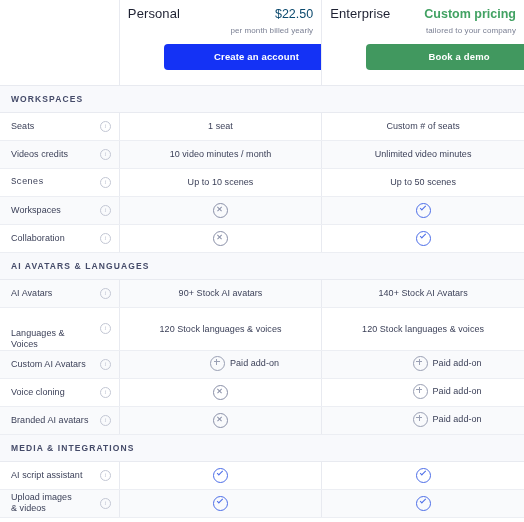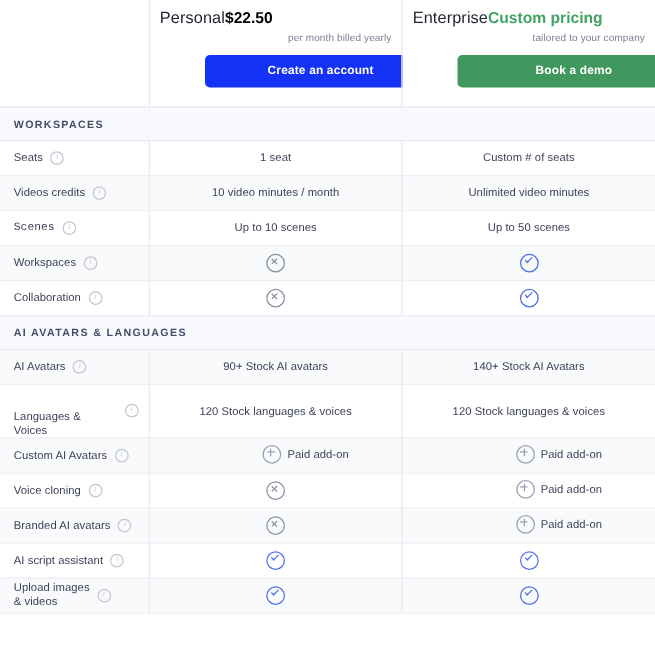--- a/index.html
+++ b/index.html
@@ -40,32 +40,33 @@
     border-right: 1px solid #e8eaf0;
     border-bottom: 1px solid #e8eaf0;
     vertical-align: top;
     padding: 6px 8px 10px 8px;
   }
   .plan-cell:last-child { border-right: none; }
 
   .plan-top {
     display: flex;
     align-items: baseline;
+    justify-content: space-between;
     height: 18px;
   }
   .plan-name {
     font-size: 13px;
     font-weight: 400;
     color: #1e2132;
     letter-spacing: .1px;
   }
   .plan-price {
     font-size: 12.5px;
-    font-weight: 700;
-    color: #000000;
+    font-weight: 400;
+    color: #0c4a6e;
     white-space: nowrap;
   }
   .plan-price.custom {
     color: #42a263;
     font-weight: 700;
   }
   .plan-sub {
     text-align: right;
     font-size: 8px;
     color: #7b8094;
@@ -116,20 +117,21 @@
   }
   tr.feature-row > td:last-child { border-right: none; }
   tr.feature-row.alt > td { background: #f9fafc; }
 
   .feature-name-cell {
     padding: 0 8px 0 11px;
   }
   .feature-name-inner {
     display: flex;
     align-items: center;
+    justify-content: space-between;
     gap: 6px;
   }
   .feature-label {
     font-size: 9px;
     color: #3a3f57;
     line-height: 11px;
     letter-spacing: .05px;
   }
 
   
@@ -356,20 +358,23 @@
             <span class="feature-label" style="white-space: pre-line;">Branded AI avatars</span>
             <span class="info-icon">i</span>
           </div>
         </td>
         <td class="value-cell"><span class="status-icon no"></span></td>
         <td class="value-cell"><span class="addon-wrap">
             <span class="status-icon addon"></span>
             <span class="addon-text">Paid add-on</span>
           </span></td>
       </tr>
+      <tr class="section-row">
+        <td colspan="3">MEDIA &amp; INTEGRATIONS</td>
+      </tr>
       <tr class="feature-row">
         <td class="feature-name-cell">
           <div class="feature-name-inner">
             <span class="feature-label" style="white-space: pre-line;">AI script assistant</span>
             <span class="info-icon">i</span>
           </div>
         </td>
         <td class="value-cell"><span class="status-icon yes"></span></td>
         <td class="value-cell"><span class="status-icon yes"></span></td>
       </tr>

